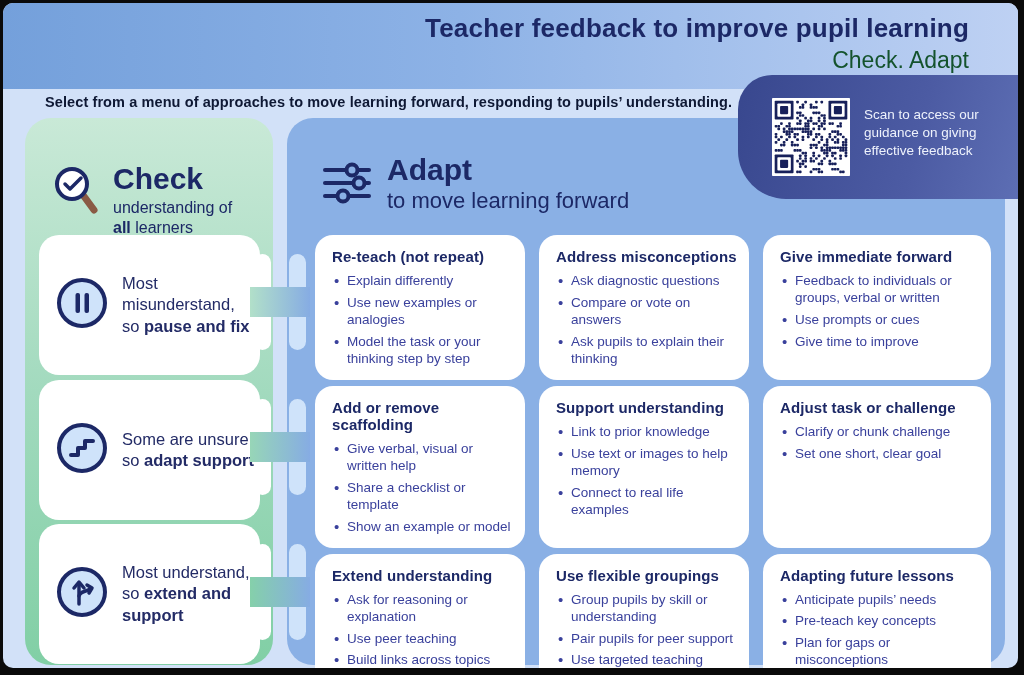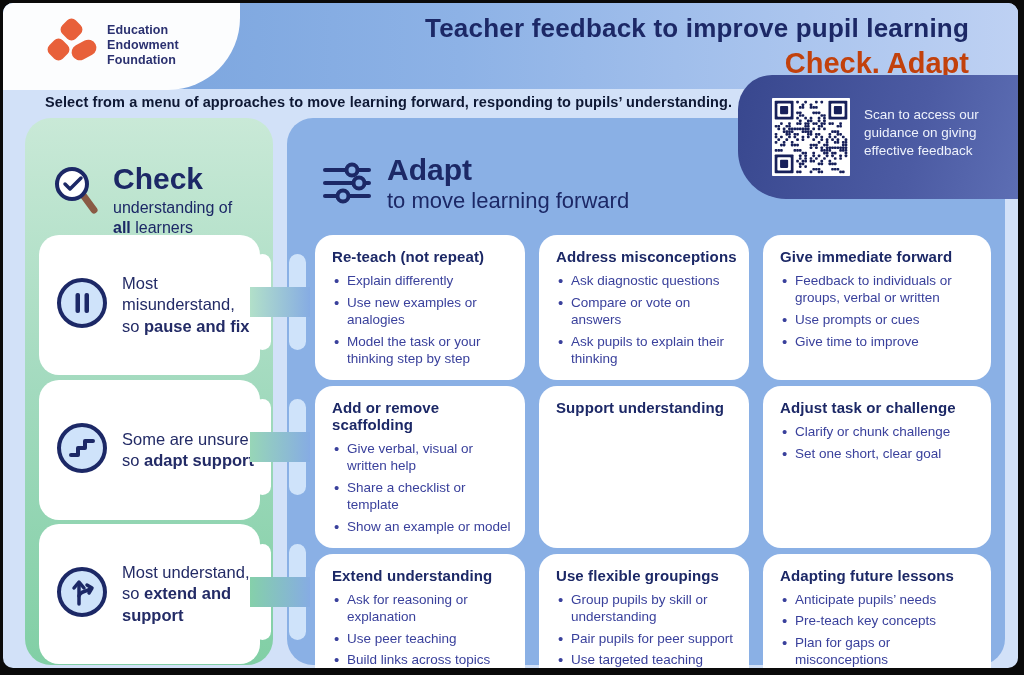--- a/index.html
+++ b/index.html
@@ -21,21 +21,21 @@
     position:absolute; top:0; left:0; width:237px; height:87px;
     background:#fcfdfe; border-radius:0 0 72px 0; z-index:2;
   }
   .logo-mark { position:absolute; left:42px; top:15px; }
   .logo-text {
     position:absolute; left:104px; top:20px; font-size:12.5px; font-weight:700;
     color:#2b3170; line-height:1.18; letter-spacing:.1px;
   }
   .title-block { position:absolute; top:10px; right:49px; text-align:right; z-index:1; }
   .main-title { font-size:26px; font-weight:700; color:#1c2866; letter-spacing:.2px; }
-  .main-subtitle { font-size:29px; font-weight:700; color:#c2410c; margin-top:3px; }
+  .main-subtitle { font-size:23px; font-weight:400; color:#14532d; margin-top:3px; }
 
   .intro-strip {
     position:absolute; top:91px; left:42px; z-index:1;
     font-size:14.5px; font-weight:600; color:#0e1834; letter-spacing:.1px;
   }
 
   
   .qr-panel {
     position:absolute; left:735px; top:72px; width:324px; height:124px; z-index:3;
     background:linear-gradient(105deg,#38478e 0%, #4c5ba3 55%, #6375ba 100%);
@@ -101,32 +101,20 @@
   }
   .gcard li::before { content:"\2022"; position:absolute; left:2px; top:-1px; color:#3a419c; font-size:15px; }
 </style>
 </head>
 <body>
 
 <div class="poster">
 
   <div class="band"></div>
 
-  <div class="logo-card">
-    <svg class="logo-mark" width="56" height="48" viewBox="0 0 56 48">
-      <rect x="17" y="2" width="19" height="19" rx="6" fill="#e8603a" transform="rotate(45 26.5 11.5)"></rect>
-      <rect x="4" y="22" width="19" height="19" rx="6" fill="#e8603a" transform="rotate(45 13.5 31.5)"></rect>
-      <rect x="26" y="24" width="26" height="16" rx="8" fill="#e8603a" transform="rotate(-28 39 32)"></rect>
-    </svg>
-    <div class="logo-text">
-      <div>Education</div>
-      <div>Endowment</div>
-      <div>Foundation</div>
-    </div>
-  </div>
 
   <div class="title-block">
     <div class="main-title">Teacher feedback to improve pupil learning</div>
     <div class="main-subtitle">Check. Adapt</div>
   </div>
 
   <div class="intro-strip">Select from a menu of approaches to move learning forward, responding to pupils’ understanding.</div>
 
   <div class="qr-panel">
     <svg class="qr-box" id="qr-svg" viewBox="0 0 29 29">
@@ -467,20 +455,25 @@
         <div class="gtitle">Add or remove scaffolding</div>
         <ul>
           <li>Give verbal, visual or written help</li>
           <li>Share a checklist or template</li>
           <li>Show an example or model</li>
         </ul>
       </div>
 
       <div class="gcard">
         <div class="gtitle">Support understanding</div>
+        <ul>
+          <li>Link to prior knowledge</li>
+          <li>Use text or images to help memory</li>
+          <li>Connect to real life examples</li>
+        </ul>
       </div>
 
       <div class="gcard">
         <div class="gtitle">Adjust task or challenge</div>
         <ul>
           <li>Clarify or chunk challenge</li>
           <li>Set one short, clear goal</li>
         </ul>
       </div>
 

